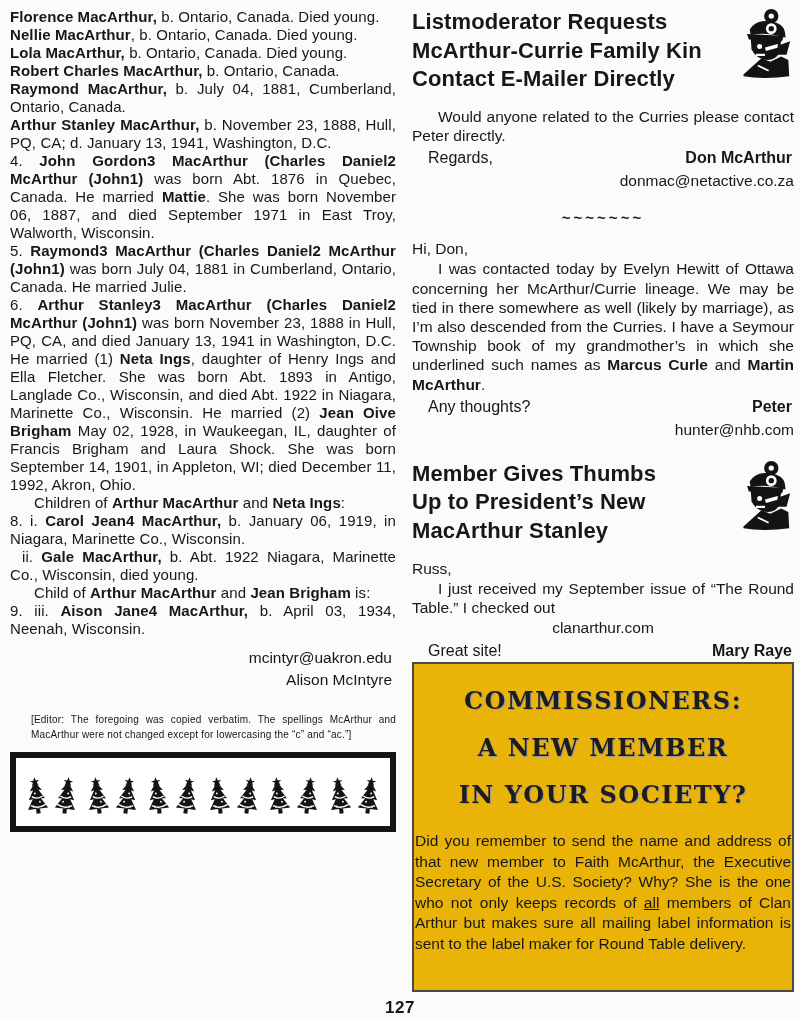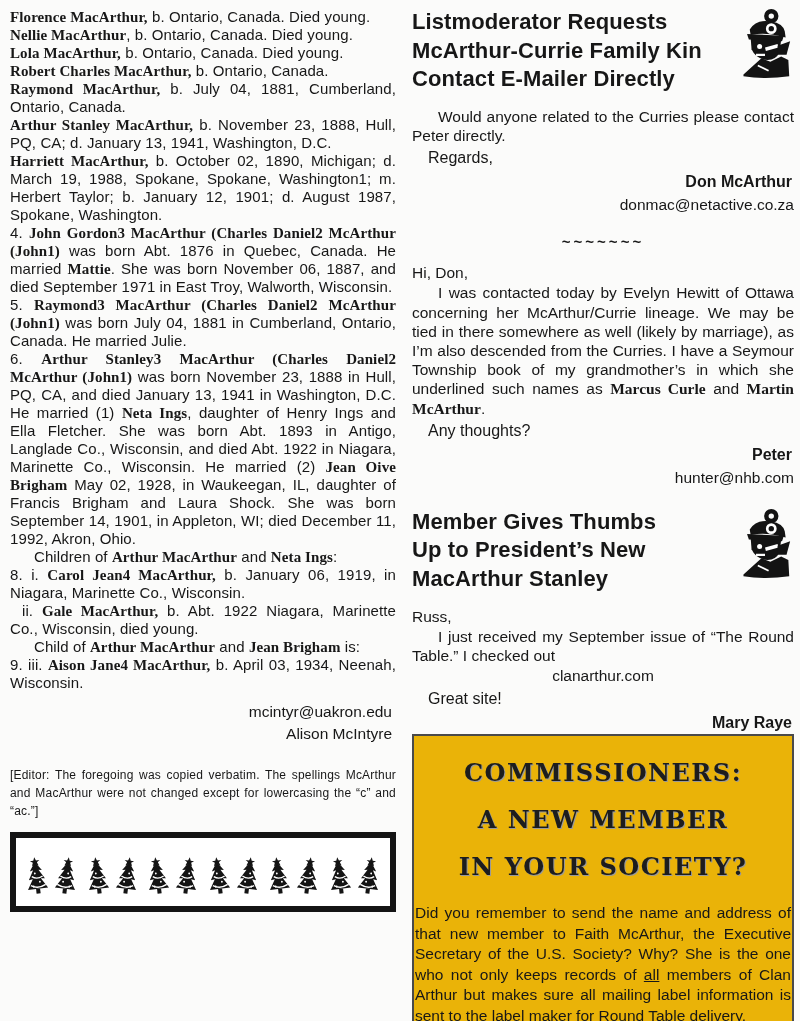--- a/index.html
+++ b/index.html
@@ -14,26 +14,26 @@
   .page{display:flex;gap:16px;padding:8px 6px 0 10px;box-sizing:border-box;}
   .col{box-sizing:border-box;}
   .col-left{width:386px;flex:0 0 386px;}
   .col-right{width:382px;flex:0 0 382px;}
 
   
   .para{margin:0;font-size:15px;line-height:1.2;text-align:justify;letter-spacing:.1px;}
   .para.center{text-align:center;}
   .para.indent{text-indent:24px;}
   .para.indent-sm{text-indent:12px;}
-  .b{font-weight:bold;font-family:Liberation Serif, serif;}
+  .b{font-weight:bold;}
   .u{text-decoration:underline;}
 
   .signature{text-align:right;margin:9px 4px 0 0;font-size:15.5px;line-height:1.4;}
 
-  .editor-note{margin-top:22px;font-size:12px;line-height:1.5;text-align:justify;letter-spacing:.2px;}
+  .editor-note{margin-top:22px;font-size:10px;line-height:1.5;text-align:justify;letter-spacing:.2px;margin-left:21px;}
 
   .tree-banner{
     margin-top:7px;border:6px solid #141414;background:#fff;
     height:62px;display:flex;align-items:flex-end;justify-content:space-between;
     padding:3px 7px;
   }
   .tree{display:inline-block;}
   .tree svg{width:27px;height:54px;display:block;}
   .tree:nth-child(odd){transform:rotate(-7deg);}
   .tree:nth-child(even){transform:scaleX(-1) rotate(-7deg);}
@@ -43,21 +43,21 @@
   
   .article-header{display:flex;gap:6px;margin-bottom:13px;}
   .article-title{flex:1;font-weight:bold;font-size:22px;line-height:1.3;letter-spacing:.1px;}
   .soldier{flex:0 0 58px;display:flex;justify-content:center;align-items:flex-start;}
   .soldier svg{width:54px;height:70px;}
 
   .r-para{font-size:15.5px;line-height:1.24;text-align:justify;margin:0;}
   .r-para.indent{text-indent:26px;}
   .sign-row{display:flex;justify-content:space-between;font-size:16px;line-height:1.3;margin-top:3px;text-align:center;}
   .sign-left{padding-left:16px;}
-  .sign-name{font-weight:bold;padding-right:2px;margin-top:24px;}
+  .sign-name{font-weight:bold;padding-right:2px;}
   .email-line{text-align:right;font-weight:normal;font-size:15.5px;line-height:1.3;margin-top:2px;}
   .divider{text-align:center;font-weight:bold;letter-spacing:3px;font-size:15px;margin:18px 0 13px;}
   .greeting{font-size:15.5px;line-height:1.3;margin:0;}
   .site-line{text-align:center;font-size:15.5px;line-height:1.3;margin:1px 0;}
   .gap-lg{height:20px;}
 
   .commissioners{
     border:2px solid #4a4a4a;background:#eab308;
     padding:14px 1px 20px;
   }
@@ -75,21 +75,20 @@
 <div class="page">
 
   <div class="col col-left">
     <div>
         <p class="para"><span class="b">Florence MacArthur,</span><span> b. Ontario, Canada. Died young.</span></p>
         <p class="para"><span class="b">Nellie MacArthur</span><span>, b. Ontario, Canada. Died young.</span></p>
         <p class="para"><span class="b">Lola MacArthur,</span><span> b. Ontario, Canada. Died young.</span></p>
         <p class="para"><span class="b">Robert Charles MacArthur,</span><span> b. Ontario, Canada.</span></p>
         <p class="para"><span class="b">Raymond MacArthur,</span><span> b. July 04, 1881, Cumberland, Ontario, Canada.</span></p>
         <p class="para"><span class="b">Arthur Stanley MacArthur,</span><span> b. November 23, 1888, Hull, PQ, CA; d. January 13, 1941, Washington, D.C.</span></p>
-        <p class="para"><span class="b">Harriett MacArthur,</span><span> b. October 02, 1890, Michigan; d. March 19, 1988, Spokane, Spokane, Washington1; m. Herbert Taylor; b. January 12, 1901; d. August 1987, Spokane, Washington.</span></p>
         <p class="para"><span>4.  </span><span class="b">John Gordon3 MacArthur (Charles Daniel2 McArthur (John1)</span><span> was born Abt. 1876 in Quebec, Canada.  He married </span><span class="b">Mattie</span><span>.  She was born November 06, 1887, and died September 1971 in East Troy, Walworth, Wisconsin.</span></p>
         <p class="para"><span>5. </span><span class="b">Raymond3 MacArthur (Charles Daniel2 McArthur (John1)</span><span> was born July 04, 1881 in Cumberland, Ontario, Canada.  He married Julie.</span></p>
         <p class="para"><span>6.  </span><span class="b">Arthur Stanley3 MacArthur (Charles Daniel2 McArthur (John1)</span><span> was born November 23, 1888 in Hull, PQ, CA, and died January 13, 1941 in Washington, D.C.  He married (1) </span><span class="b">Neta Ings</span><span>, daughter of Henry Ings and Ella Fletcher.  She was born Abt. 1893 in Antigo, Langlade Co., Wisconsin, and died Abt. 1922 in Niagara, Marinette Co., Wisconsin.  He married (2) </span><span class="b">Jean Oive Brigham</span><span> May 02, 1928, in Waukeegan, IL, daughter of Francis Brigham and Laura Shock.  She was born September 14, 1901, in Appleton, WI; died December 11, 1992, Akron, Ohio.</span></p>
         <p class="para indent"><span>Children of </span><span class="b">Arthur MacArthur</span><span> and </span><span class="b">Neta Ings</span><span>:</span></p>
         <p class="para"><span>8. i. </span><span class="b">Carol Jean4 MacArthur,</span><span> b. January 06, 1919, in Niagara, Marinette Co., Wisconsin.</span></p>
         <p class="para indent-sm"><span>ii. </span><span class="b">Gale MacArthur,</span><span> b. Abt. 1922 Niagara, Marinette Co., Wisconsin, died young.</span></p>
         <p class="para indent"><span>Child of </span><span class="b">Arthur MacArthur</span><span> and </span><span class="b">Jean Brigham</span><span> is:</span></p>
         <p class="para"><span>9. iii. </span><span class="b">Aison Jane4 MacArthur,</span><span> b. April 03, 1934, Neenah, Wisconsin.</span></p>
       </div>
 

